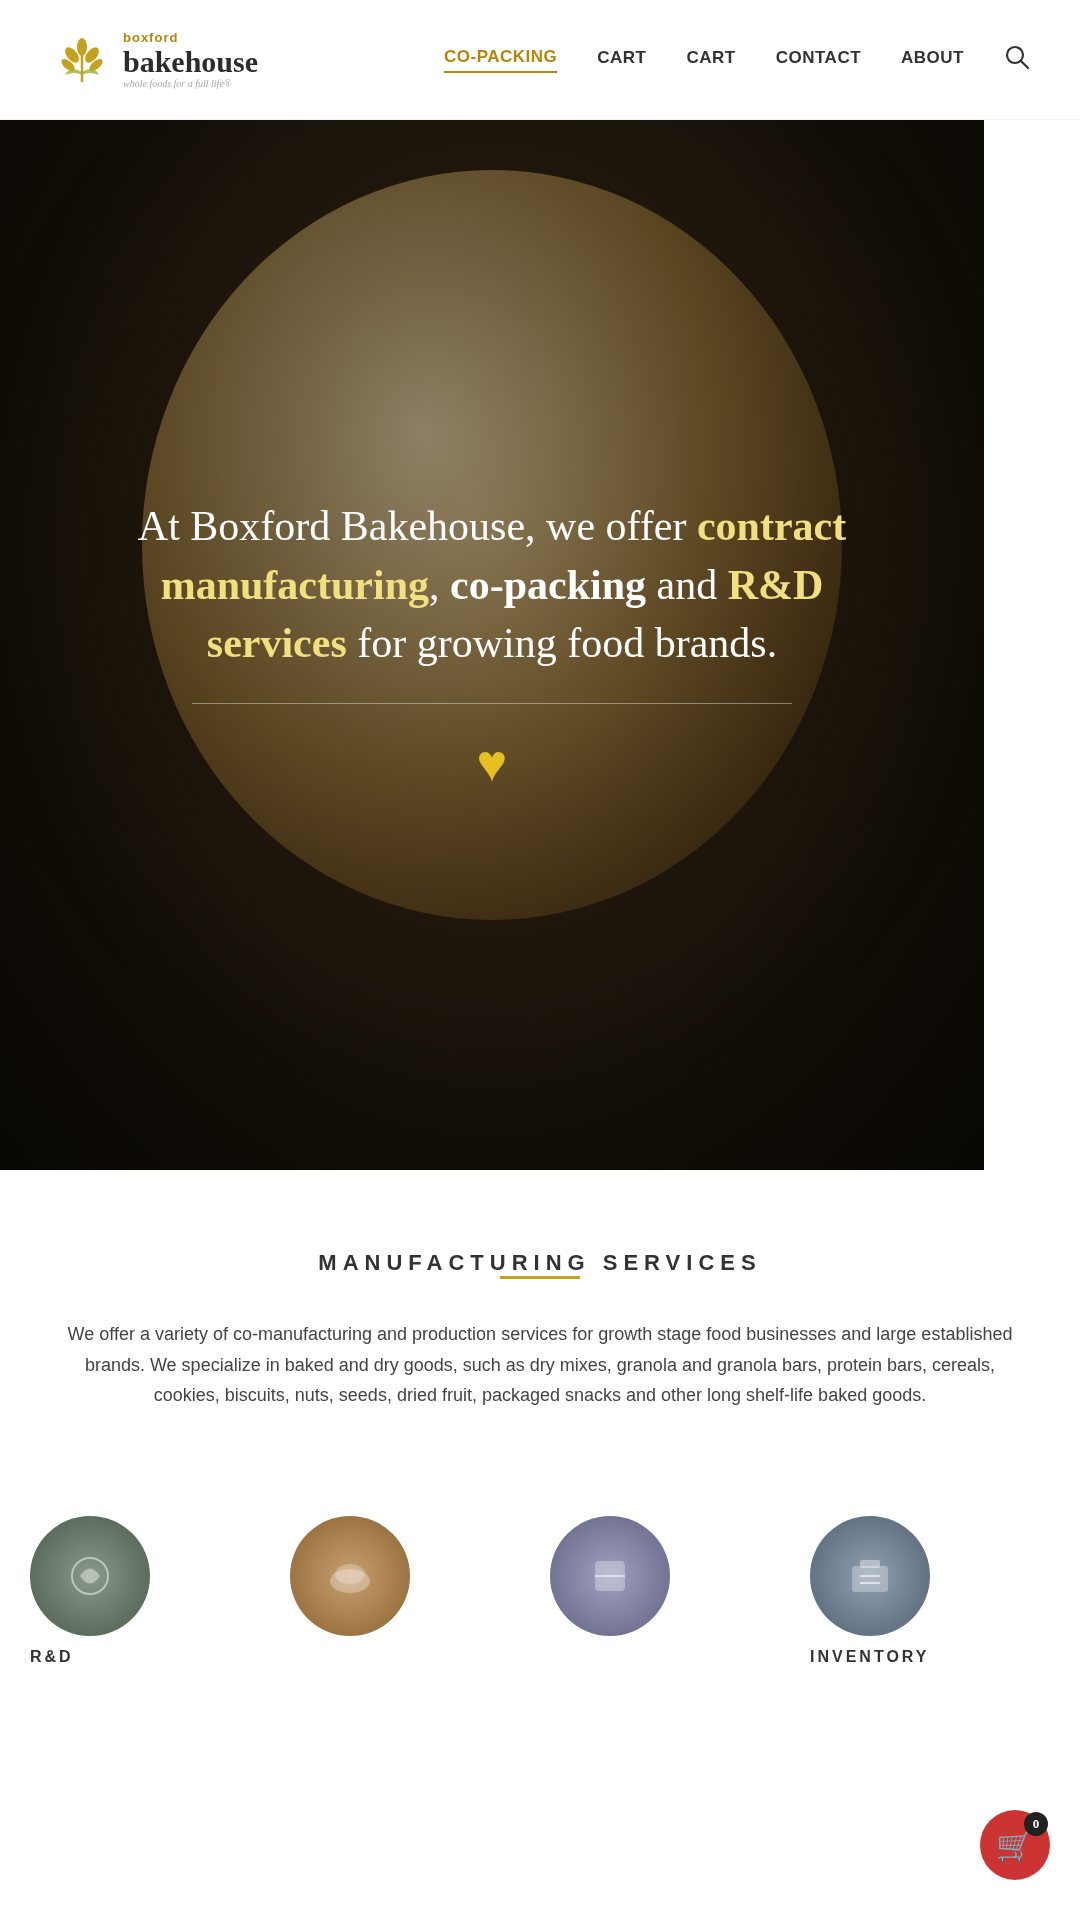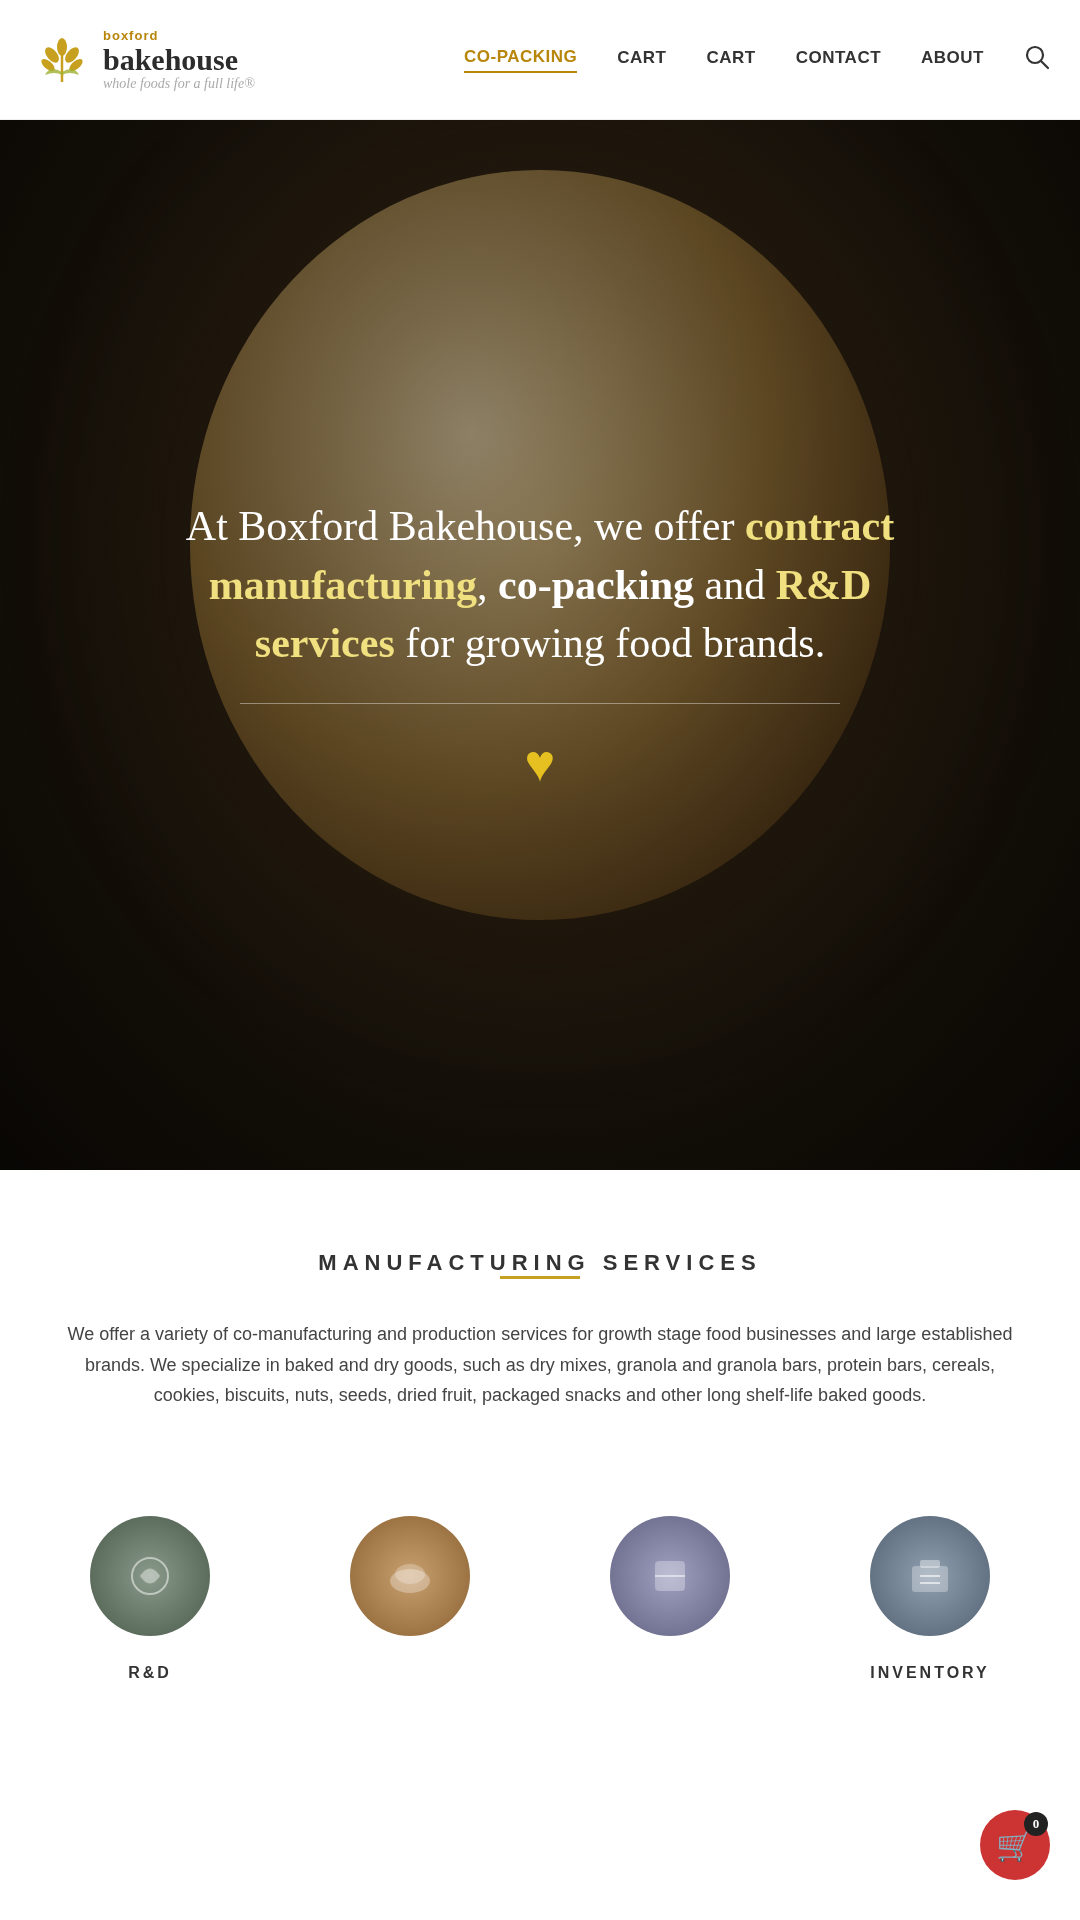--- a/index.html
+++ b/index.html
@@ -4,21 +4,21 @@
   <meta name="viewport" content="width=1080">
   <style>
     * { margin: 0; padding: 0; box-sizing: border-box; }
     body { font-family: 'Georgia', serif; background: #fff; width: 1080px; }
 
     
     .header {
       display: flex;
       align-items: center;
       justify-content: space-between;
-      padding: 20px 30px;
+      padding: 20px 50px;
       background: #fff;
       height: 120px;
       border-bottom: 1px solid #f0f0f0;
     }
     .nav {
       display: flex;
       align-items: center;
       gap: 40px;
     }
     .nav-item {
@@ -37,21 +37,21 @@
     }
     .search-icon-btn {
       cursor: pointer;
       font-size: 22px;
       color: #333;
     }
 
     
     .hero {
       position: relative;
-      width: 1080px;
+      width: 984px;
       height: 1050px;
       overflow: hidden;
     }
     .hero-bg {
       position: absolute;
       inset: 0;
       background:
         linear-gradient(rgba(0,0,0,0.35), rgba(0,0,0,0.35)),
         
         radial-gradient(ellipse at 50% 40%, #6b5a3a 0%, #3a2e1e 30%, #1a140a 70%, #0d0a06 100%);
@@ -144,22 +144,22 @@
     
     .categories-row {
       display: flex;
       align-items: flex-start;
       padding: 40px 30px 20px;
       gap: 20px;
     }
     .category-item {
       display: flex;
       flex-direction: column;
-      align-items: center;
-      gap: 28px;
+      align-items: flex-start;
+      gap: 12px;
       flex: 1;
     }
     .category-icon {
       width: 120px;
       height: 120px;
       border-radius: 50%;
       background: #888;
       overflow: hidden;
       display: flex;
       align-items: center;
@@ -237,21 +237,21 @@
       letter-spacing: 1px;
     }
     .brand-name {
       font-size: 30px;
       color: #2c2c2c;
       font-family: 'Georgia', serif;
       font-weight: bold;
       line-height: 1.1;
     }
     .brand-sub {
-      font-size: 14px;
+      font-size: 10px;
       color: #aaa;
       font-style: italic;
       font-family: Liberation Serif, serif;
     }
 
     
     .logo-svg { width: 65px; height: 65px; }
   </style>
 </head>
 <body>

